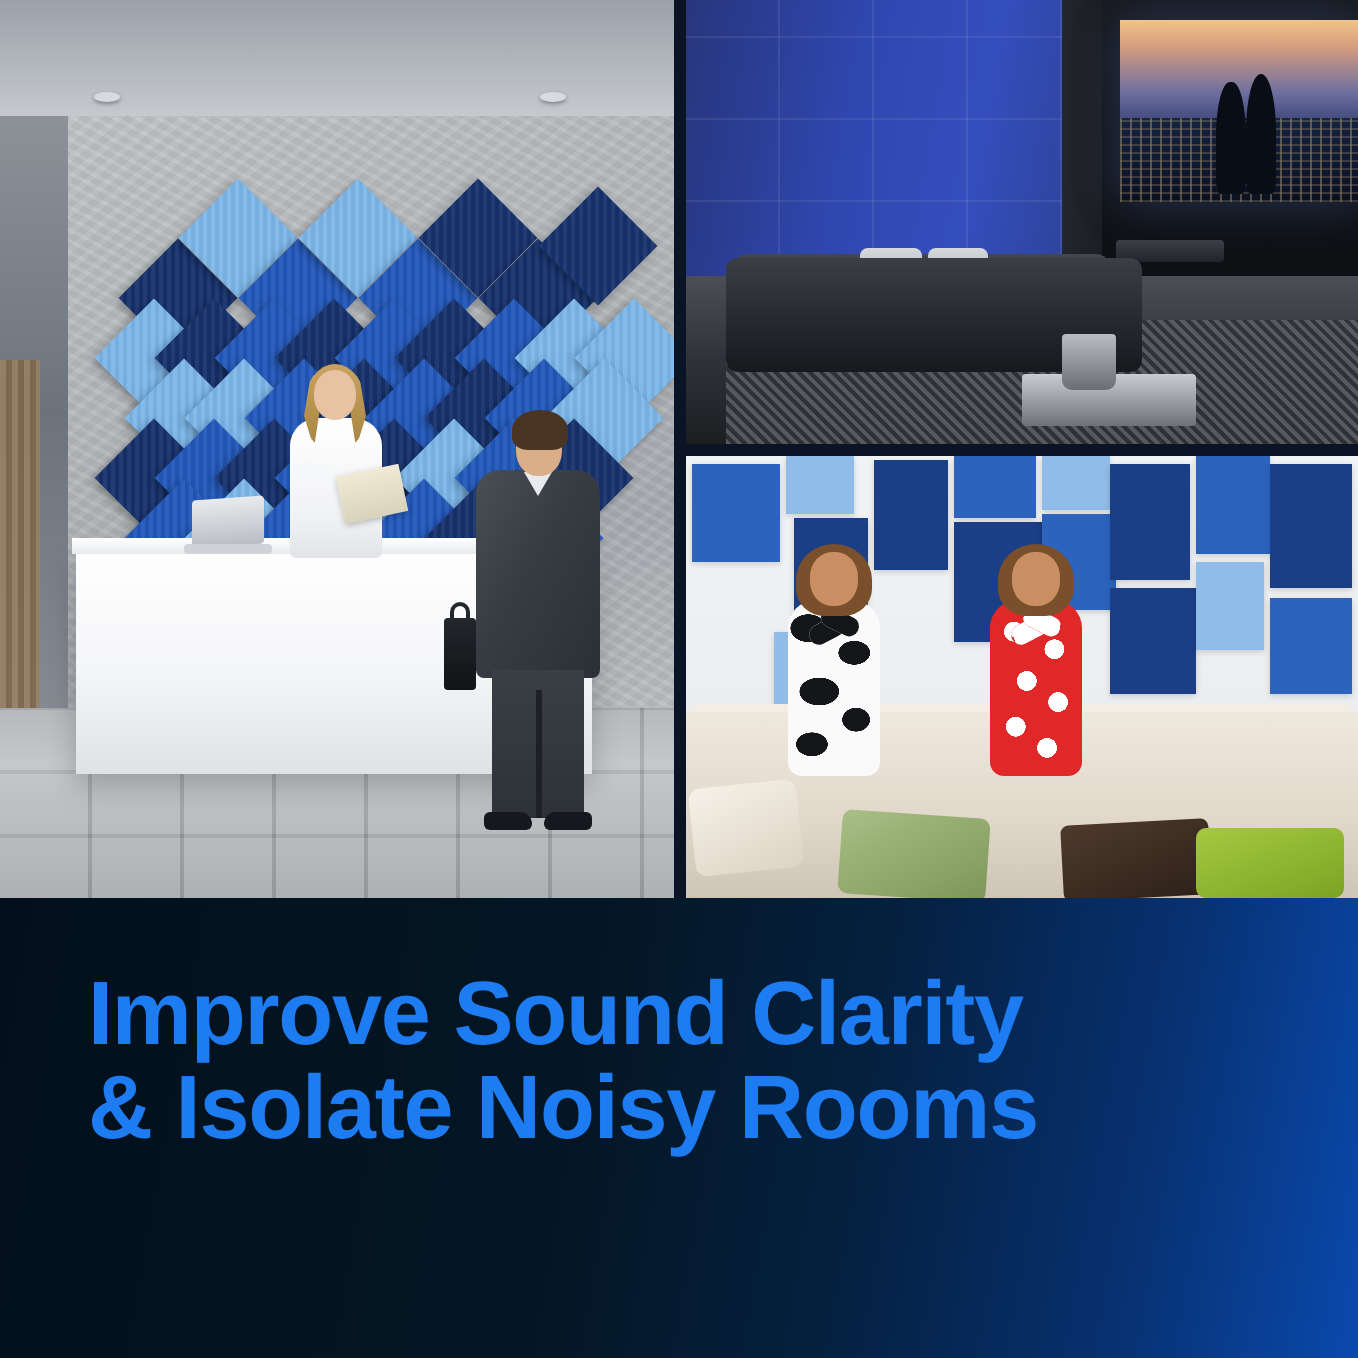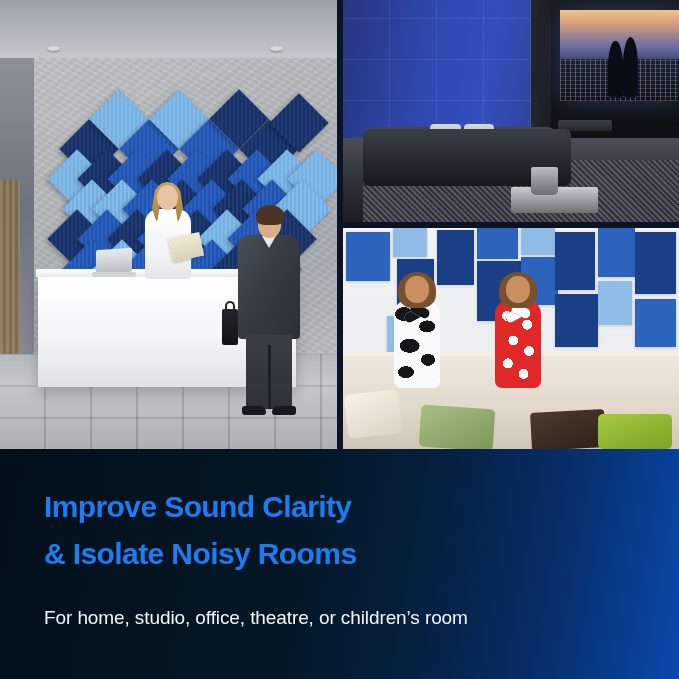--- a/index.html
+++ b/index.html
@@ -187,21 +187,21 @@
         linear-gradient(100deg,#03101c 0%, #05182b 48%, #062murky 48%, #072d63 78%, #0a47a8 100%);
       background-color:#03101c; }
   .copy-base { position:absolute; inset:0;
       background:linear-gradient(100deg,#03101c 0%,#041624 42%,#05203e 62%,#07306e 82%,#0a49ad 100%); }
   .copy-glow { position:absolute; inset:0;
       background:radial-gradient(ellipse 470px 320px at 690px 645px,
         rgba(40,130,255,.95) 0%, rgba(18,92,225,.80) 22%, rgba(10,60,160,.55) 45%,
         rgba(6,32,90,.28) 66%, rgba(4,16,28,0) 86%); }
 
   .headline { position:absolute; left:44px; top:483px; width:600px;
-      font-size:30px; line-height:47px; font-weight:700; letter-spacing:-.6px;
+      font-size:45px; line-height:47px; font-weight:700; letter-spacing:-.6px;
       color:#1d7cf2; white-space:pre-line; }
   .subtitle { position:absolute; left:44px; top:605px; width:600px;
       font-size:19px; line-height:26px; font-weight:500; letter-spacing:-.1px; color:#f4f6f8; }
 </style>
 </head>
 <body>
 
 <div class="banner">
 
   <div class="collage">
@@ -355,14 +355,13 @@
     </div>
   </div>
 
   <div class="copy">
     <div class="copy-base"></div>
     <div class="copy-glow"></div>
   </div>
 
   <h1 class="headline">Improve Sound Clarity
 &amp; Isolate Noisy Rooms</h1>
-  <p class="subtitle">For home, studio, office, theatre, or children’s room</p>
 </div>
 
 </body></html>

